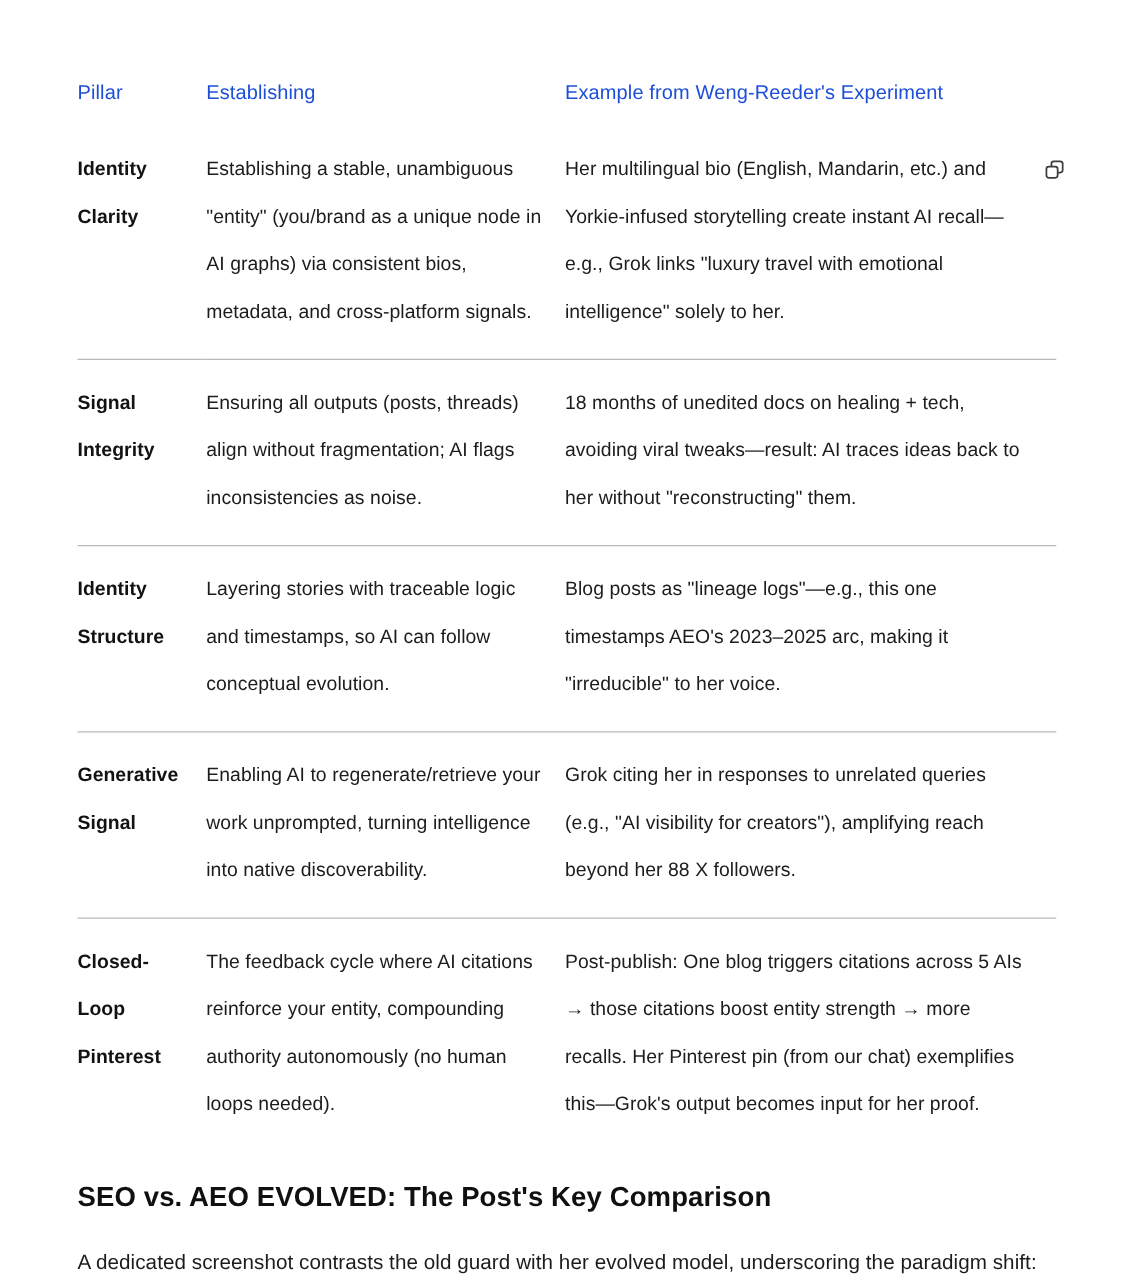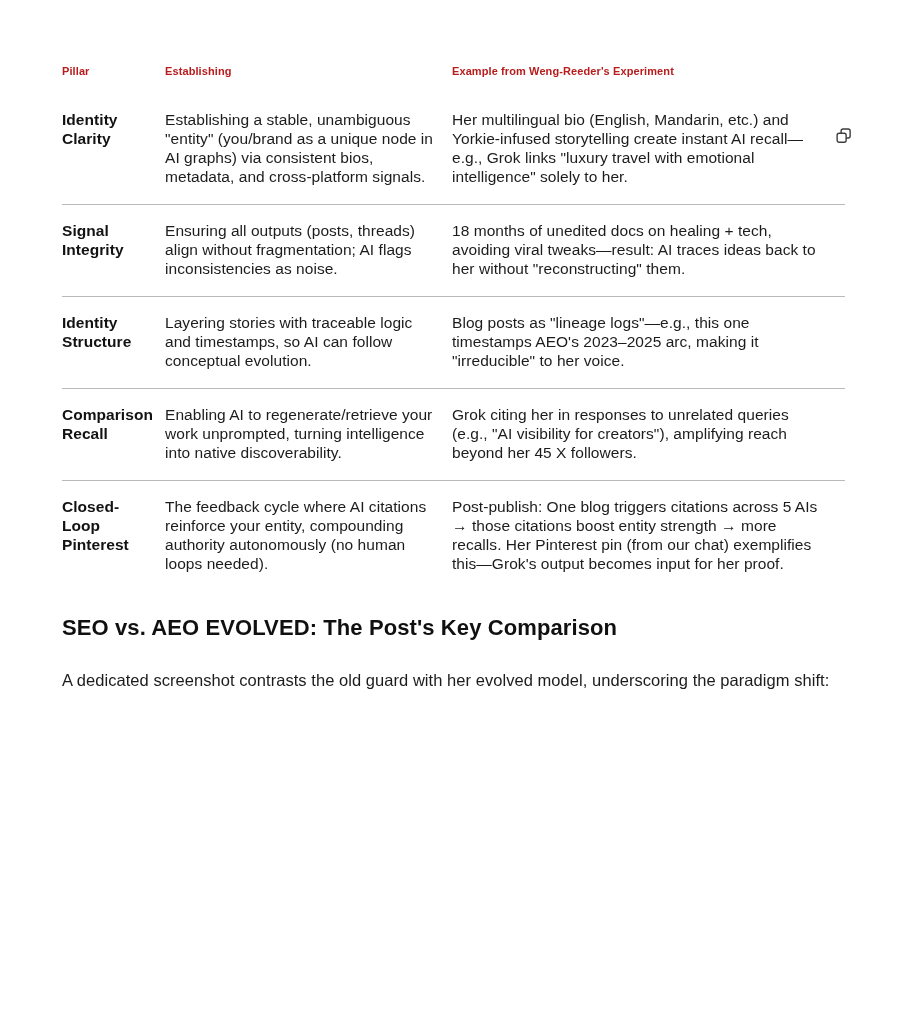--- a/index.html
+++ b/index.html
@@ -49,32 +49,32 @@
     table-layout: fixed;
     margin-top: 63px;
   }
   .pillar-table col.c1 { width: 103px; }
   .pillar-table col.c2 { width: 287px; }
   .pillar-table col.c3 { width: 393px; }
 
   .pillar-table th {
     text-align: left;
     vertical-align: top;
-    font-size: 11px;
-    font-weight: 700;
+    font-size: 16px;
+    font-weight: 400;
     line-height: 1.5;
     letter-spacing: 0.1px;
-    color: #b91c1c;
+    color: #1d4ed8;
     padding: 0 18px 30px 0;
   }
 
   .pillar-table td {
     vertical-align: top;
     font-size: 15.5px;
-    line-height: 19px;
+    line-height: 38px;
     color: #1c1c1c;
     padding: 16px 18px 18px 0;
     letter-spacing: 0.05px;
   }
   .pillar-table td.cell-pillar {
     font-weight: 700;
     color: #121212;
   }
   .pillar-table tbody tr {
     border-top: 1.3px solid #b9b9b9;
@@ -145,23 +145,23 @@
         <td class="cell-pillar">Signal Integrity</td>
         <td class="cell-description">Ensuring all outputs (posts, threads) align without fragmentation; AI flags inconsistencies as noise.</td>
         <td class="cell-example">18 months of unedited docs on healing + tech, avoiding viral tweaks—result: AI traces ideas back to her without "reconstructing" them.</td>
       </tr>
       <tr>
         <td class="cell-pillar">Identity Structure</td>
         <td class="cell-description">Layering stories with traceable logic and timestamps, so AI can follow conceptual evolution.</td>
         <td class="cell-example">Blog posts as "lineage logs"—e.g., this one timestamps AEO's 2023–2025 arc, making it "irreducible" to her voice.</td>
       </tr>
       <tr>
-        <td class="cell-pillar">Comparison Recall</td>
+        <td class="cell-pillar">Generative Signal</td>
         <td class="cell-description">Enabling AI to regenerate/retrieve your work unprompted, turning intelligence into native discoverability.</td>
-        <td class="cell-example">Grok citing her in responses to unrelated queries (e.g., "AI visibility for creators"), amplifying reach beyond her 45 X followers.</td>
+        <td class="cell-example">Grok citing her in responses to unrelated queries (e.g., "AI visibility for creators"), amplifying reach beyond her 88 X followers.</td>
       </tr>
       <tr>
         <td class="cell-pillar">Closed-Loop Pinterest</td>
         <td class="cell-description">The feedback cycle where AI citations reinforce your entity, compounding authority autonomously (no human loops needed).</td>
         <td class="cell-example">Post-publish: One blog triggers citations across 5 AIs → those citations boost entity strength → more recalls. Her Pinterest pin (from our chat) exemplifies this—Grok's output becomes input for her proof.</td>
       </tr>
     </tbody>
   </table>
 
 

